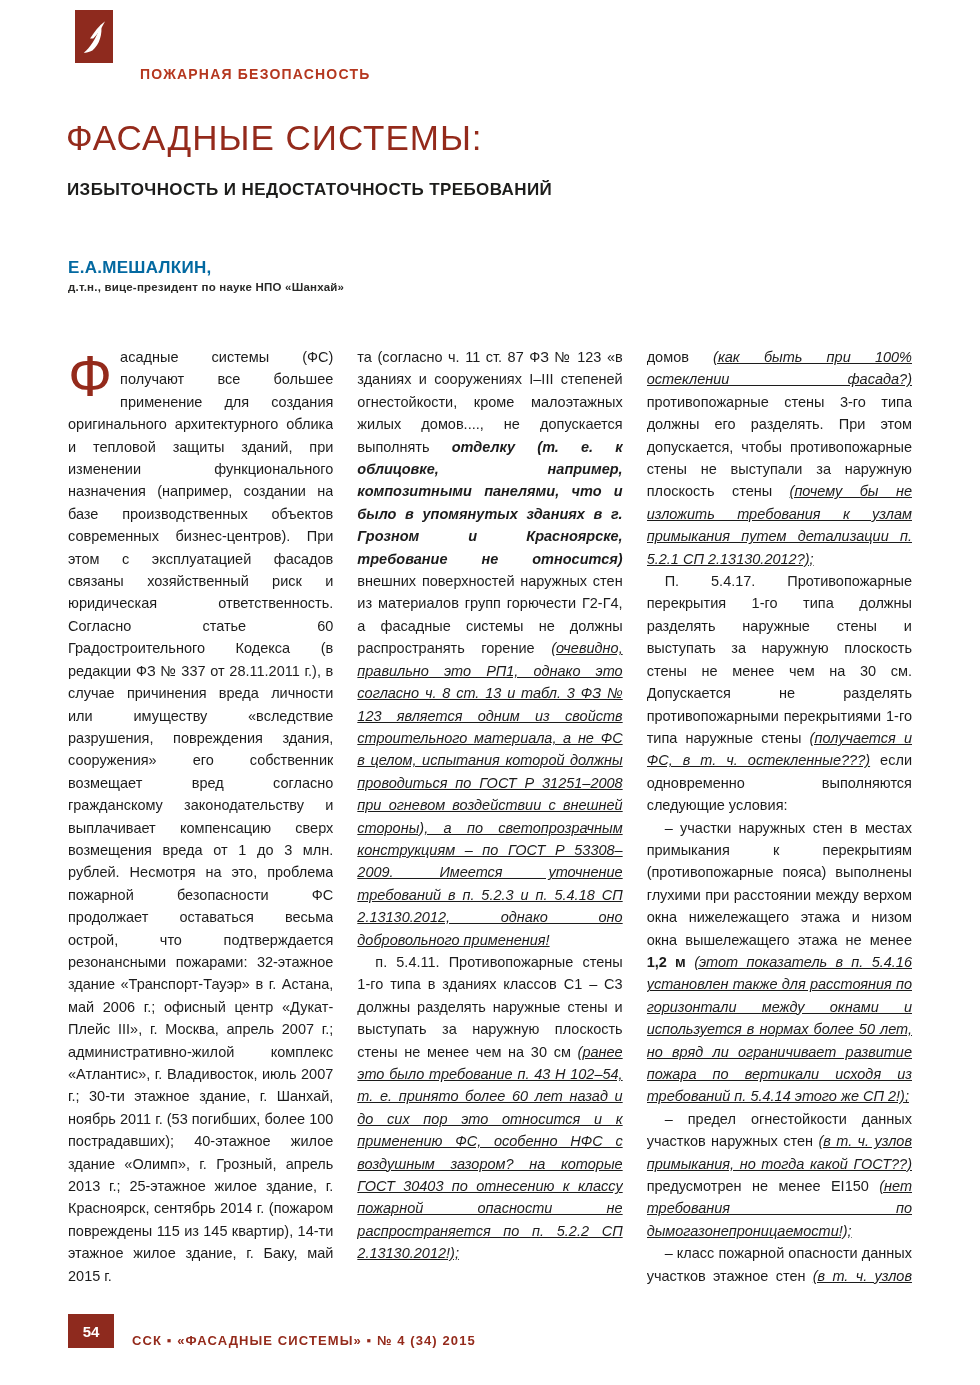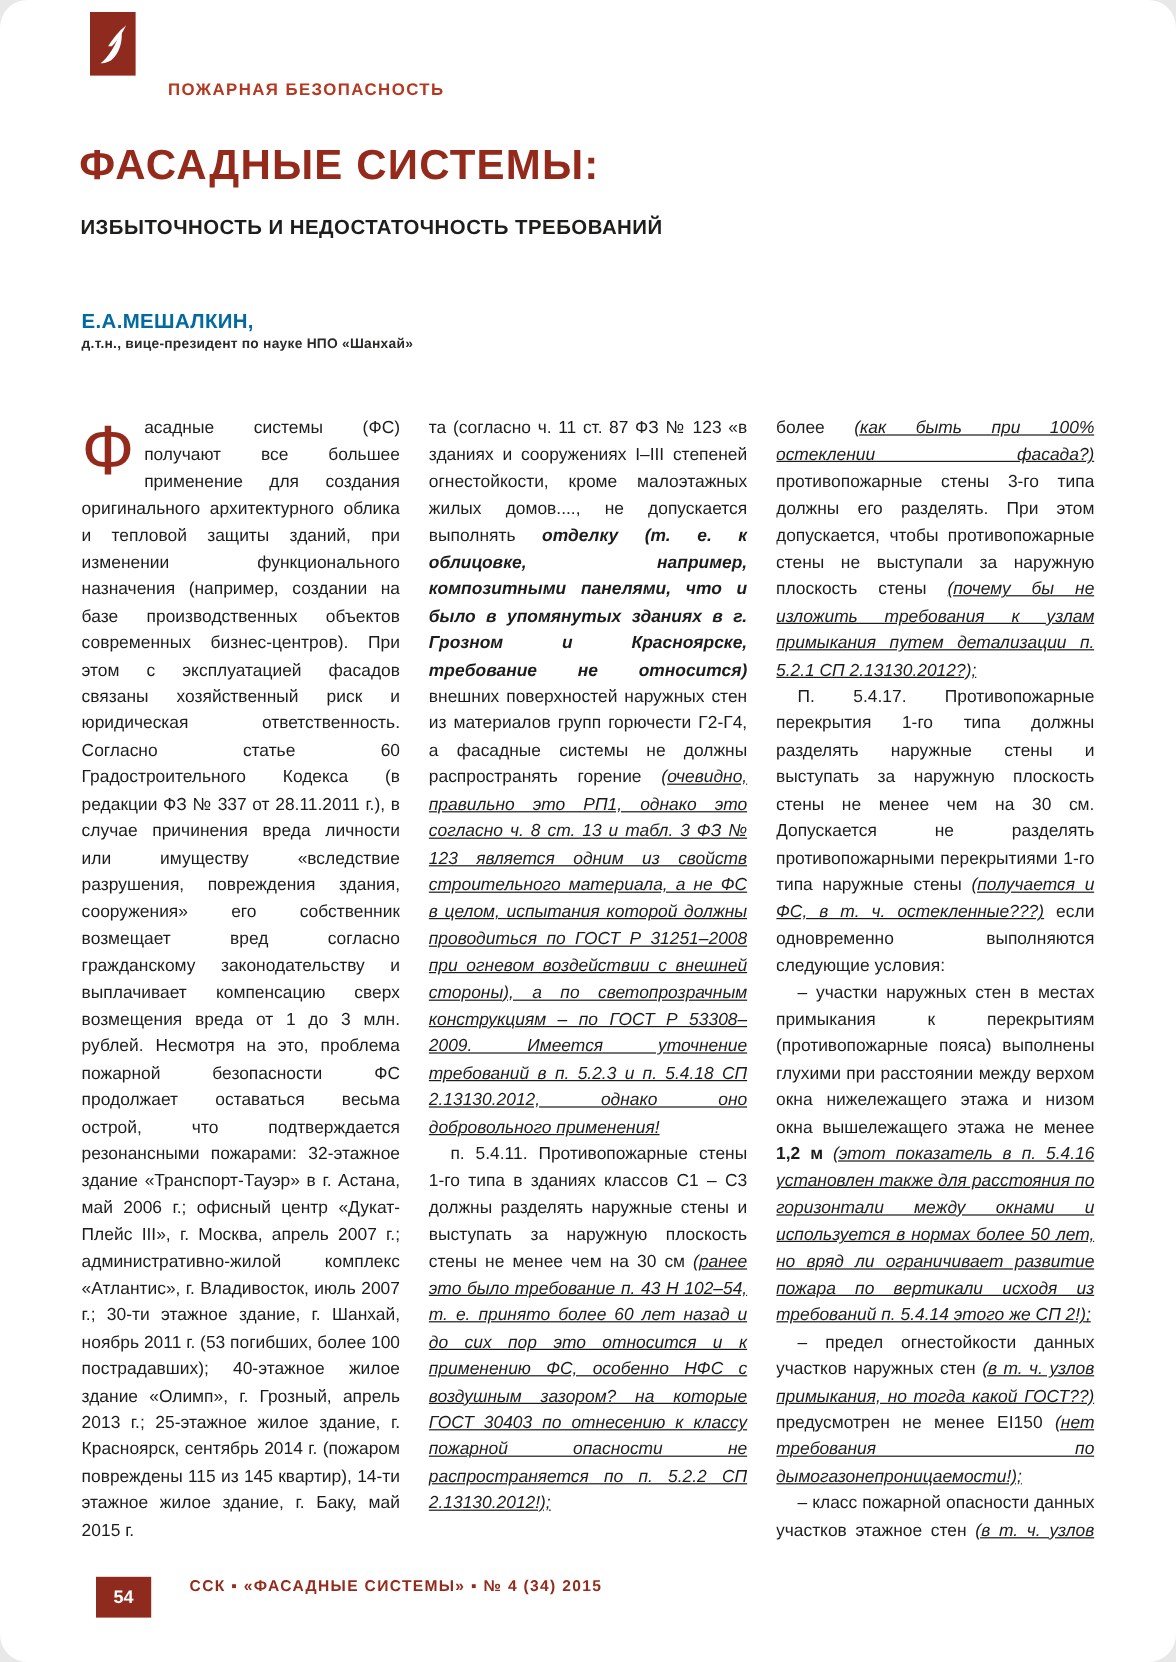--- a/index.html
+++ b/index.html
@@ -4,39 +4,38 @@
 <style>
   html,body{margin:0;padding:0;background:#e8e8e8;}
   .page{
     position:relative;
     width:980px;height:1385px;
     background:#ffffff;
     font-family:"Liberation Sans", sans-serif;
     color:#1c1c1c;
     overflow:hidden;
     margin:0 auto;
-    border-radius:23px;
   }
   
   .logo{
     position:absolute;left:75px;top:10px;
     width:38px;height:53px;
     background:var(--accent-dark,#8e2a1e);
     display:flex;align-items:center;justify-content:center;
   }
   .logo svg{width:30px;height:44px;display:block;}
   .section-label{
     position:absolute;left:140px;top:66px;
     font-size:14px;font-weight:bold;letter-spacing:1.2px;
     color:var(--accent-bright,#b5371f);
   }
   
   .title{
     position:absolute;left:66px;top:118px;margin:0;
-    font-size:35px;font-weight:bold;letter-spacing:1px;
+    font-size:35px;font-weight:normal;letter-spacing:1px;
     color:var(--accent,#942a1b);
   }
   .subtitle{
     position:absolute;left:67px;top:180px;margin:0;
     font-size:17px;font-weight:bold;letter-spacing:0.4px;
     color:#1d1d1b;
   }
   
   .author{position:absolute;left:68px;top:258px;}
   .author-name{font-size:17px;font-weight:bold;color:#0369a1;letter-spacing:0.3px;}
@@ -60,22 +59,22 @@
     float:left;
     font-size:58px;line-height:56px;
     padding:2px 8px 0 0;
     color:var(--accent,#942a1b);
   }
   .seg-i{font-style:italic;text-decoration:underline;}
   .seg-b{font-weight:bold;}
   .seg-bi{font-weight:bold;font-style:italic;}
   
   .footer{
-    position:absolute;left:80px;top:1314px;
-    display:flex;align-items:flex-start;gap:32px;
+    position:absolute;left:68px;top:1314px;
+    display:flex;align-items:flex-end;gap:18px;
   }
   .page-badge{
     width:46px;height:34px;
     background:var(--accent-dark,#8e2a1e);
     color:#fff;font-weight:bold;font-size:15px;
     display:flex;align-items:center;justify-content:center;
   }
   .journal-info{
     color:var(--accent,#942a1b);
     font-size:13px;letter-spacing:1.1px;font-weight:bold;
@@ -109,21 +108,21 @@
 
     </div>
 
     <div class="col">
       <p class="first"><span>та (согласно ч. 11 ст. 87 ФЗ № 123 «в зданиях и сооружениях I–III степеней огнестойкости, кроме малоэтажных жилых домов...., не допускается выполнять </span><span class="seg-bi">отделку (т. е. к облицовке, например, композитными панелями, что и было в упомянутых зданиях в г. Грозном и Красноярске, требование не относится)</span><span> внешних поверхностей наружных стен из материалов групп горючести Г2-Г4, а фасадные системы не должны распространять горение </span><span class="seg-i">(очевидно, правильно это РП1, однако это согласно ч. 8 ст. 13 и табл. 3 ФЗ № 123 является одним из свойств строительного материала, а не ФС в целом, испытания которой должны проводиться по ГОСТ Р 31251–2008 при огневом воздействии с внешней стороны), а по светопрозрачным конструкциям – по ГОСТ Р 53308–2009. Имеется уточнение требований в п. 5.2.3 и п. 5.4.18 СП 2.13130.2012, однако оно добровольного применения!</span></p>
       <p><span>п. 5.4.11. Противопожарные стены 1-го типа в зданиях классов С1 – С3 должны разделять наружные стены и выступать за наружную плоскость стены не менее чем на 30 см </span><span class="seg-i">(ранее это было требование п. 43 Н 102–54, т. е. принято более 60 лет назад и до сих пор это относится и к применению ФС, особенно НФС с воздушным зазором? на которые ГОСТ 30403 по отнесению к классу пожарной опасности не распространяется по п. 5.2.2 СП 2.13130.2012!);</span></p>
 
     </div>
 
     <div class="col">
-      <p class="first"><span>более </span><span class="seg-i">(как быть при 100% остеклении фасада?)</span><span> противопожарные стены 3-го типа должны его разделять. При этом допускается, чтобы противопожарные стены не выступали за наружную плоскость стены </span><span class="seg-i">(почему бы не изложить требования к узлам примыкания путем детализации п. 5.2.1 СП 2.13130.2012?);</span></p>
+      <p class="first"><span>домов </span><span class="seg-i">(как быть при 100% остеклении фасада?)</span><span> противопожарные стены 3-го типа должны его разделять. При этом допускается, чтобы противопожарные стены не выступали за наружную плоскость стены </span><span class="seg-i">(почему бы не изложить требования к узлам примыкания путем детализации п. 5.2.1 СП 2.13130.2012?);</span></p>
       <p><span>П. 5.4.17. Противопожарные перекрытия 1-го типа должны разделять наружные стены и выступать за наружную плоскость стены не менее чем на 30 см. Допускается не разделять противопожарными перекрытиями 1-го типа наружные стены </span><span class="seg-i">(получается и ФС, в т. ч. остекленные???)</span><span> если одновременно выполняются следующие условия:</span></p>
       <p><span>– участки наружных стен в местах примыкания к перекрытиям (противопожарные пояса) выполнены глухими при расстоянии между верхом окна нижележащего этажа и низом окна вышележащего этажа не менее </span><span class="seg-b">1,2 м </span><span class="seg-i">(этот показатель в п. 5.4.16 установлен также для расстояния по горизонтали между окнами и используется в нормах более 50 лет, но вряд ли ограничивает развитие пожара по вертикали исходя из требований п. 5.4.14 этого же СП 2!);</span></p>
       <p><span>– предел огнестойкости данных участков наружных стен </span><span class="seg-i">(в т. ч. узлов примыкания, но тогда какой ГОСТ??)</span><span> предусмотрен не менее EI150 </span><span class="seg-i">(нет требования по дымогазонепроницаемости!);</span></p>
       <p><span>– класс пожарной опасности данных участков этажное стен </span><span class="seg-i">(в т. ч. узлов примыкания?!)</span><span> предусмотрен не менее К0;</span></p>
 
     </div>
 
   </div>
 
   <div class="footer">

